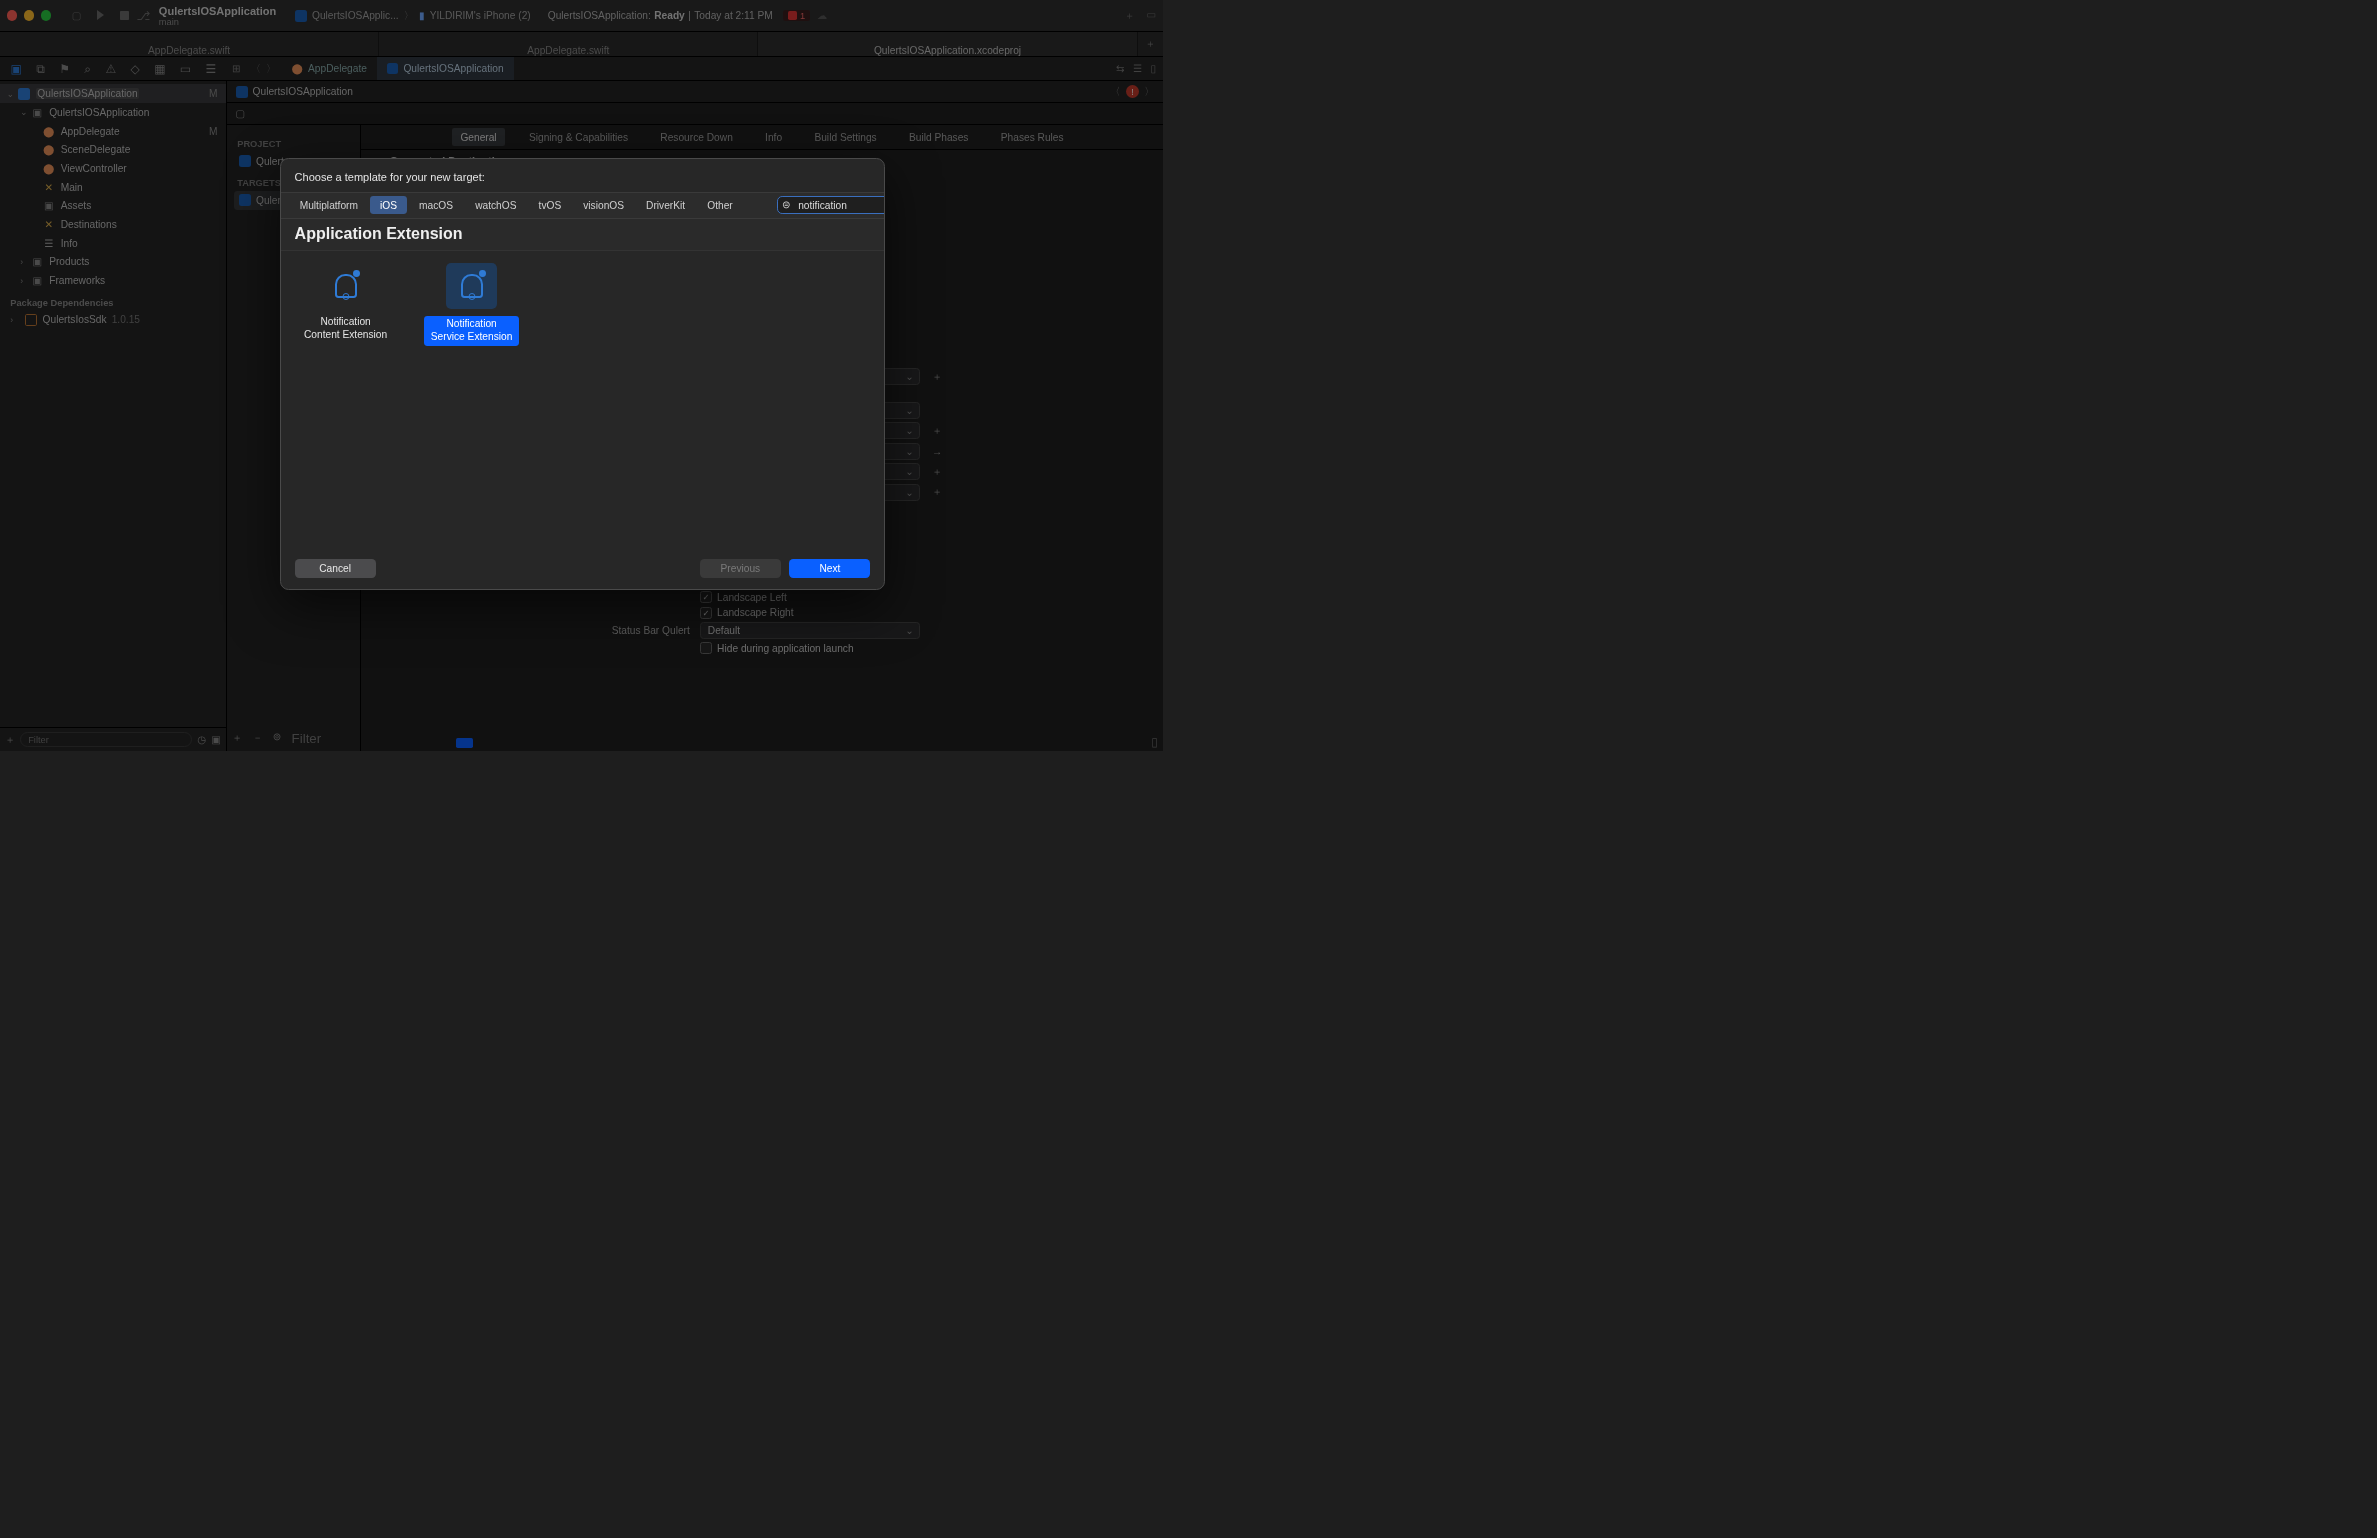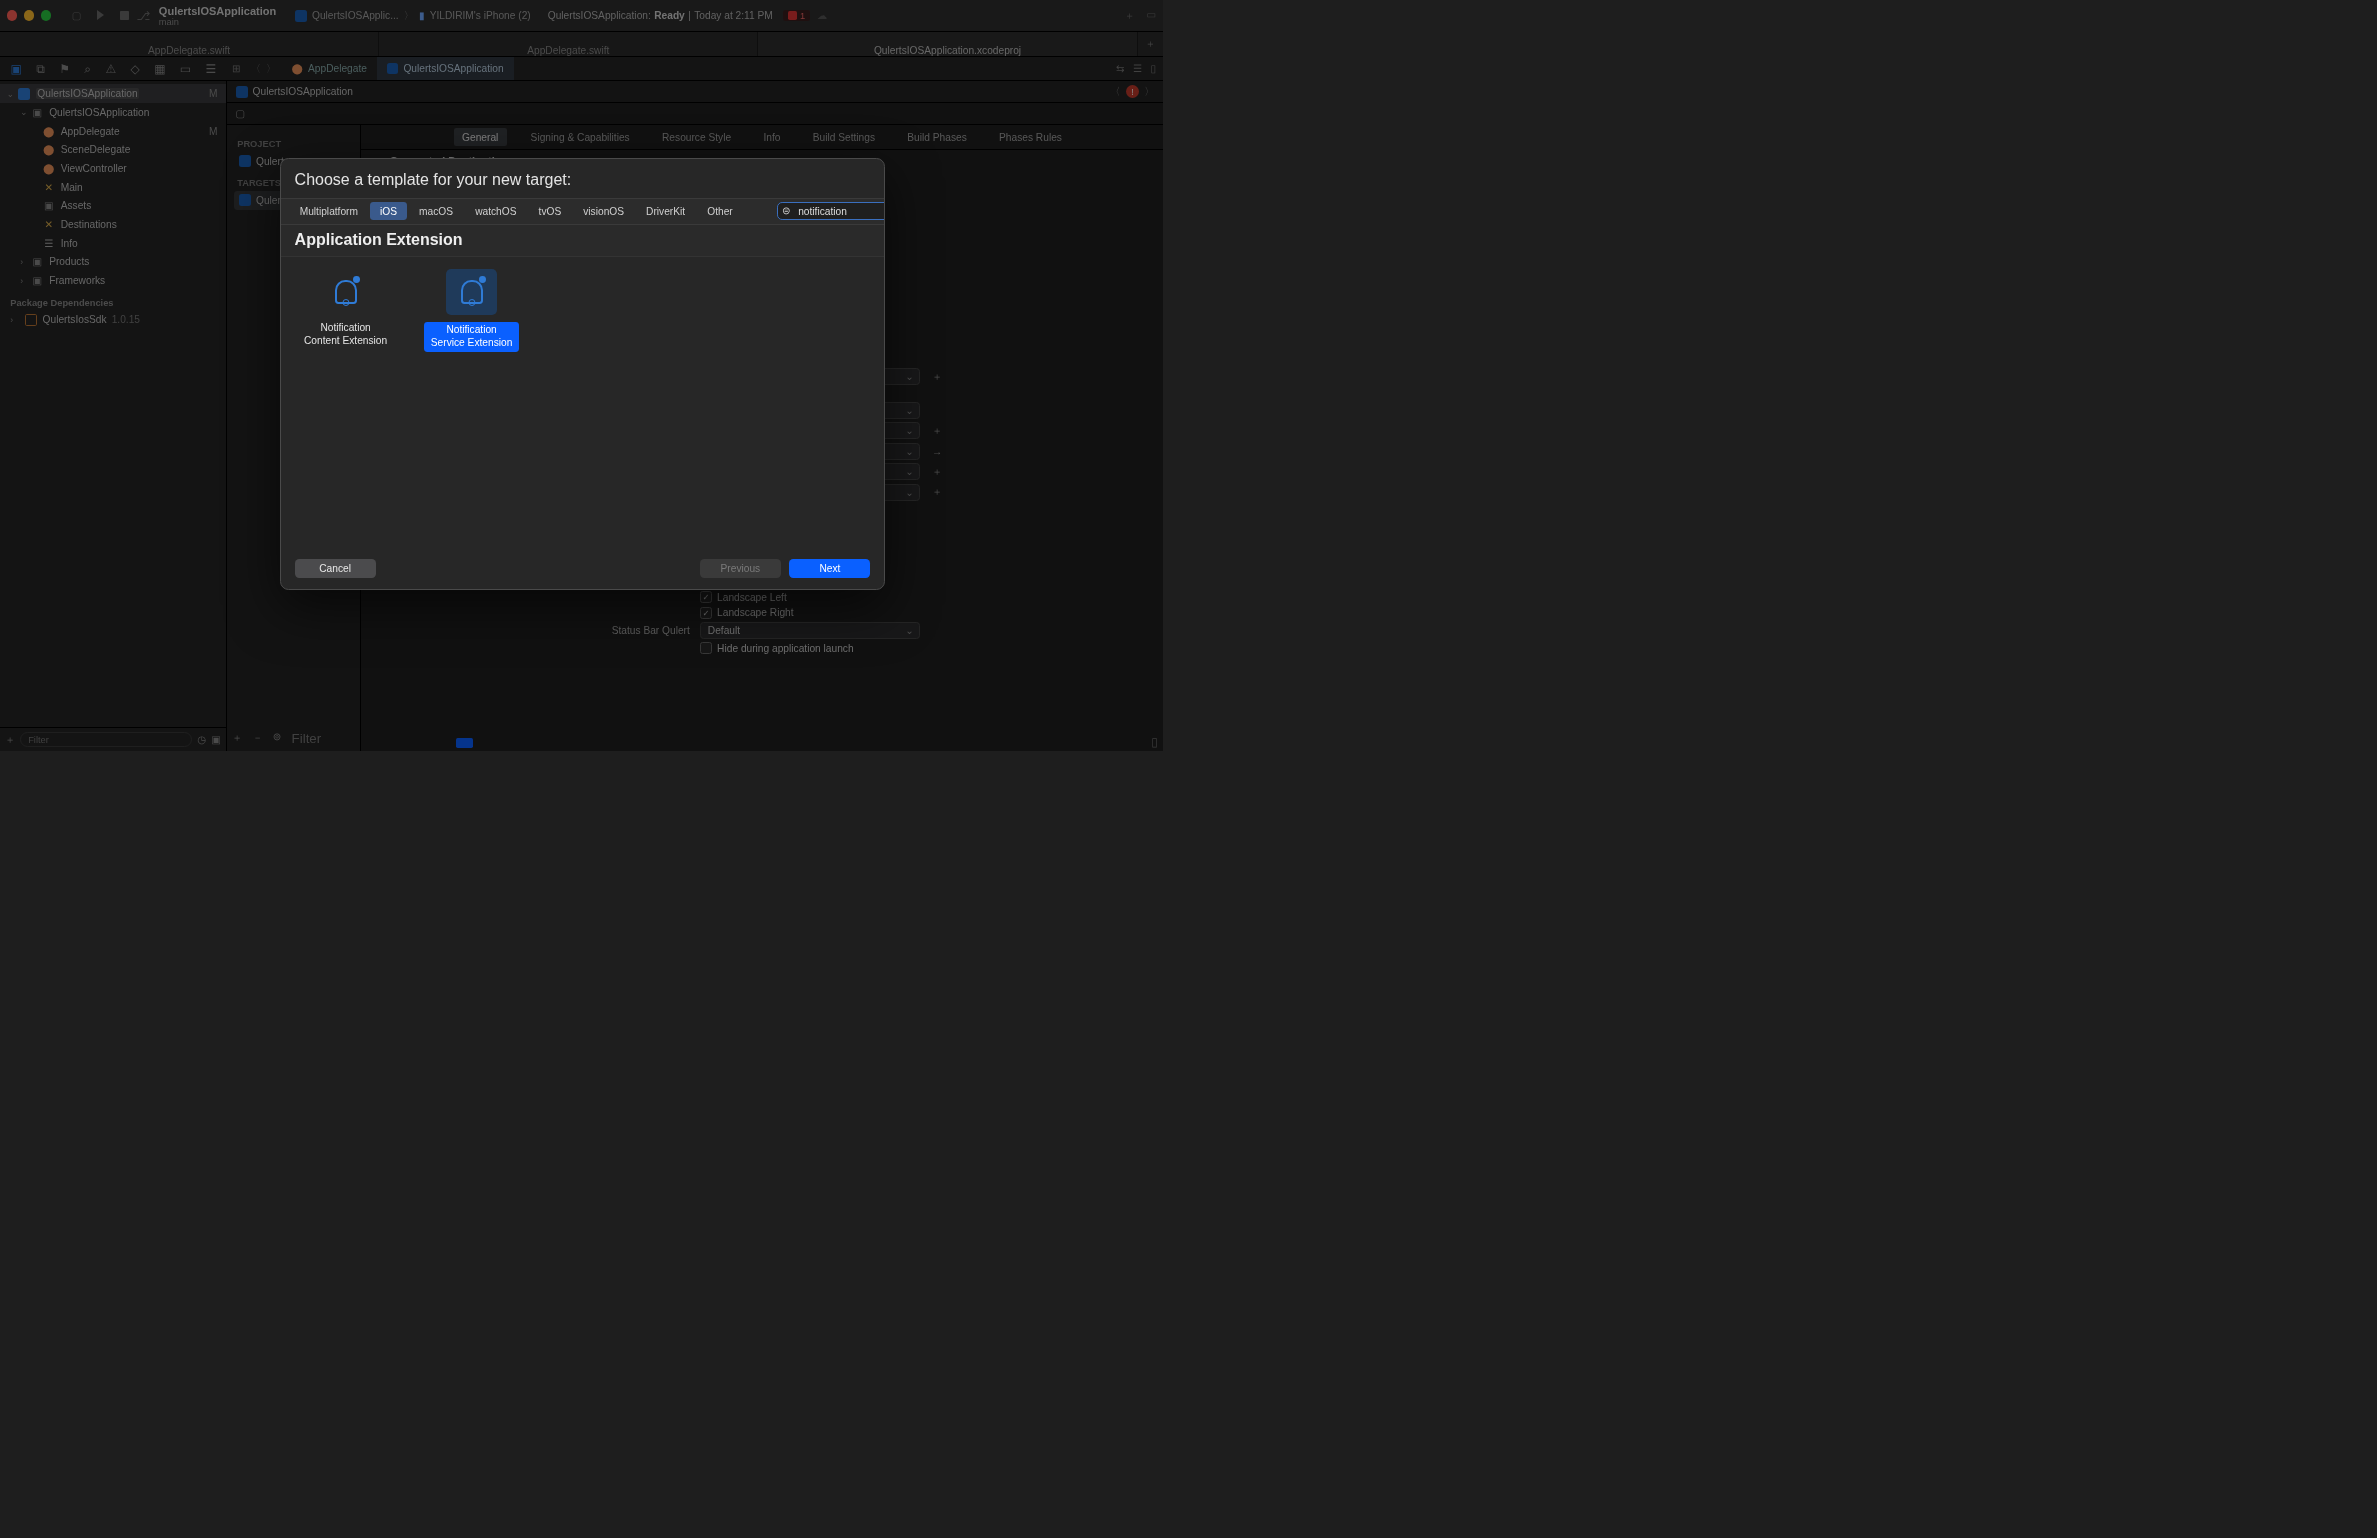--- a/index.html
+++ b/index.html
@@ -95,21 +95,21 @@
 .kv .val{ display:flex; align-items:center; gap:5.1px;}
 .kv .chk{ width:12px;height:12px;border:0.8px solid #666;border-radius:2.5px;background:#2a2a2a; display:inline-flex; align-items:center; justify-content:center; font-size:8.5px; color:#ccc;}
 .kv .chk.on::after{ content:"✓";}
 .kv .sel{ background:#2d2d2f; border:0.8px solid #444; border-radius:3.4px; min-width:220px; height:17px; display:flex; align-items:center; padding:0 6.8px; color:#ccc; position:relative;}
 .kv .sel::after{ content:"⌄"; position:absolute; right:5.1px; color:#888;}
 .kv .plus{ color:#888; margin-left:6.8px;}
 
 
 .dim{ position:absolute; inset:0; background:rgba(0,0,0,0.45);}
 .sheet{ position:absolute; left:280px; top:158px; width:605px; height:432px; background:#272727; border:0.8px solid #4a4a4a; border-radius:8.5px; box-shadow:0 17px 51px rgba(0,0,0,0.6); display:flex; flex-direction:column; overflow:hidden;}
-.sheet .hdr{ padding:12px 13.6px 8.5px; color:#e4e4e4; font-size:16px;}
+.sheet .hdr{ padding:12px 13.6px 8.5px; color:#e4e4e4; font-size:11px;}
 .sheet .plats{ height:27px; background:#2c2c2c; border-top:0.8px solid #3a3a3a; border-bottom:0.8px solid #3a3a3a; display:flex; align-items:center; gap:1.7px; padding:0 8.5px;}
 .sheet .plats span{ padding:3.4px 10.2px; border-radius:3.4px; color:#d0d0d0; font-size:10.2px;}
 .sheet .plats span.sel{ background:#3a5a8c; color:#fff;}
 .sheet .plats .sp{ flex:1;}
 .sheet .searchwrap{ position:relative;}
 .sheet .search{ width:124px; background:#1f1f1f; border:1.7px solid #3a6fbf; border-radius:5.1px; padding:2.5px 18.7px 2.5px 20.3px; color:#ddd; font-size:10.2px;}
 .sheet .search-ic{ position:absolute; left:5.1px; top:3.4px; color:#3a6fbf; font-size:10.2px;}
 .sheet .clear-ic{ position:absolute; right:5.1px; top:3.4px; width:12px;height:12px;border-radius:50%;background:#555;color:#222;display:flex;align-items:center;justify-content:center;font-size:8.5px;}
 .sheet .cat{ padding:6.8px 13.6px; background:#2a2a2a; color:#eee; font-weight:600; font-size:16px; border-bottom:0.8px solid #333;}
 .sheet .grid{ flex:1; padding:12px 13.6px; display:flex; gap:24px; align-items:flex-start; background:#272727;}
@@ -323,21 +323,21 @@
           <span>＋</span>
           <span>－</span>
           <span style="color:#888;">⊚</span>
           <input placeholder="Filter" style="">
         </div>
       </div>
       <div class="config-col">
         <div class="cfgtabs">
           <span class="sel">General</span>
           <span>Signing &amp; Capabilities</span>
-          <span>Resource Style</span>
+          <span>Resource Down</span>
           <span>Info</span>
           <span>Build Settings</span>
           <span>Build Phases</span>
           <span>Phases Rules</span>
         </div>
         <div class="section">
           <h3>
               <span class="dchev">⌄</span>
               <span>Supported Destinations</span>
             </h3>

